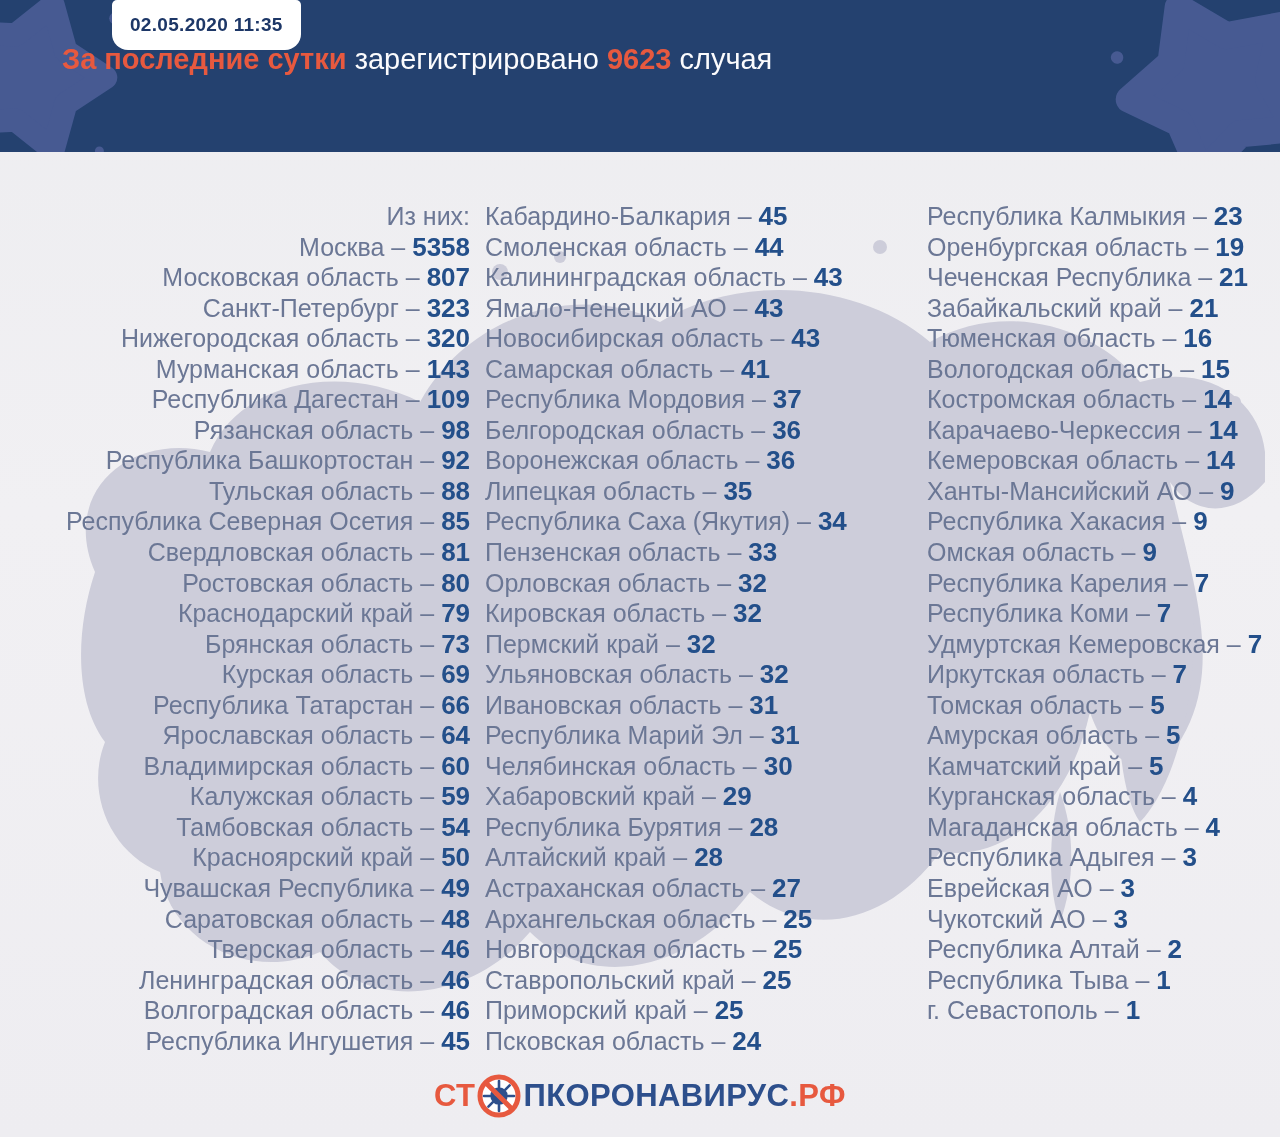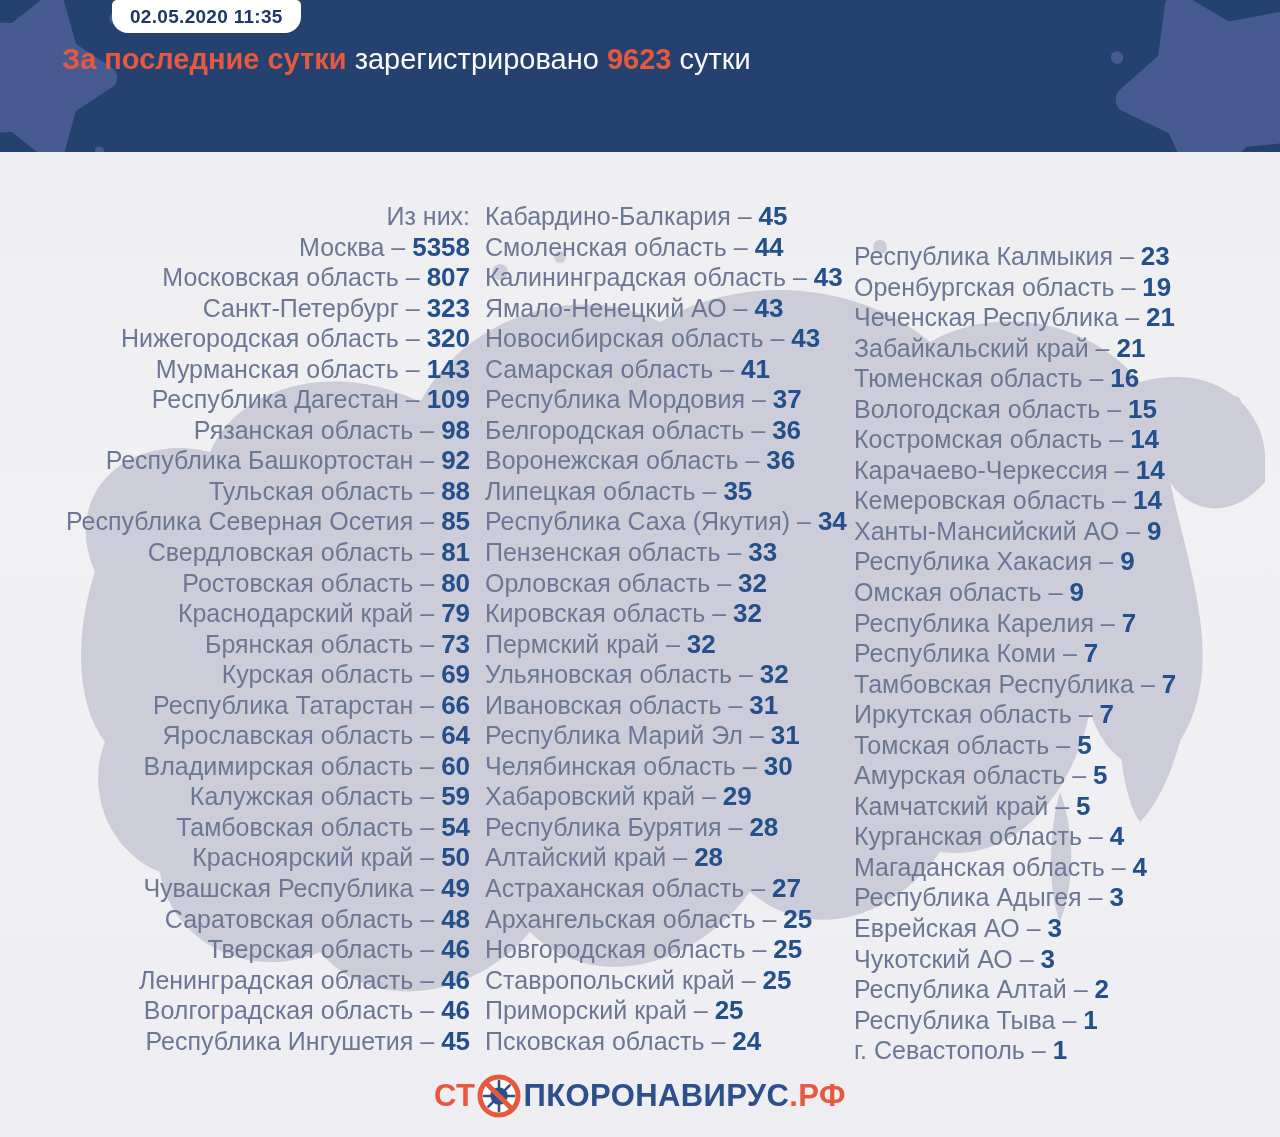--- a/index.html
+++ b/index.html
@@ -7,37 +7,37 @@
   body { font-family:"Liberation Sans", sans-serif; }
   .canvas { position:relative; width:1280px; height:1137px; overflow:hidden;
             background:linear-gradient(180deg,#ededf0 0%,#f1f0f3 45%,#eeedf1 100%); }
 
   
   .header { position:absolute; top:0; left:0; width:1280px; height:152px;
             background:#24416f; overflow:hidden; }
   .splat { position:absolute; pointer-events:none; }
   .splat-left  { left:-78px; top:-30px; width:215px; height:215px; opacity:.92; }
   .splat-right { right:-62px; top:-38px; width:250px; height:250px; transform:rotate(28deg); opacity:.92; }
-  .badge { position:absolute; top:0; left:112px; min-width:178px; height:33px;
+  .badge { position:absolute; top:0; left:112px; min-width:178px; height:50px;
            background:#ffffff; border-radius:5px 5px 16px 16px;
            display:flex; align-items:center; justify-content:center;
            color:#1d3767; font-weight:bold; font-size:19px; letter-spacing:.3px;
            padding:0 18px; }
   .title { position:absolute; left:62px; top:38px; font-size:29px; line-height:43px;
            color:#fbfbfd; font-weight:400; white-space:nowrap; }
   .title .accent { color:#e7593f; font-weight:bold; }
 
   
   .map-svg { position:absolute; left:0; top:152px; width:1280px; height:985px; }
 
   
   .col { position:absolute; top:201px; font-size:25px; line-height:30.55px; white-space:nowrap; }
   .col-0 { left:66px;text-align:right; }
   .col-1 { left:485px; }
-  .col-2 { left:854px;margin-top:40px; }
+  .col-2 { left:927px; }
   .row  { height:30.55px; }
   .rname, .rdash { color:#6b7795; }
   .rnum { color:#234f8a; font-weight:bold; font-size:26px; }
 
   
   .logo { position:absolute; top:1072px; left:0; width:1280px; height:48px;
           display:flex; align-items:center; justify-content:center;
           font-weight:bold; font-size:31px; letter-spacing:.4px; }
   .logo-accent { color:#e7593f; }
   .logo-blue   { color:#2d4f8c; }
@@ -58,21 +58,21 @@
     <svg class="splat splat-right" viewBox="-20 -20 240 240">
       <polygon points="185,100 140.5,129.4 126.3,180.8 84.6,147.6 31.2,150 50,100 31.2,50 84.6,52.4 126.3,19.2 140.5,70.6" fill="#4a5d96" stroke="#4a5d96" stroke-width="26" stroke-linejoin="round"></polygon>
       <circle cx="196" cy="34" r="8" fill="#4a5d96"></circle>
       <circle cx="2" cy="120" r="6" fill="#4a5d96"></circle>
       <circle cx="60" cy="210" r="7" fill="#4a5d96"></circle>
     </svg>
 
     <div class="badge">02.05.2020 11:35</div>
 
     <div class="title">
-      <div><span class="accent">За последние сутки</span><span> зарегистрировано </span><span class="accent">9623</span><span> сутки</span></div>
+      <div><span class="accent">За последние сутки</span><span> зарегистрировано </span><span class="accent">9623</span><span> случая</span></div>
     </div>
   </div>
 
   <svg class="map-svg" viewBox="0 0 1280 985">
     <g fill="#cdcdda">
       <path d="M 95 420
                C 60 340, 130 280, 210 300
                C 240 230, 340 210, 420 250
                C 470 160, 580 130, 660 170
                C 740 120, 860 130, 930 190
@@ -170,21 +170,21 @@
       <div class="row"><span class="rname">Тюменская область</span><span class="rdash"> – </span><span class="rnum">16</span></div>
       <div class="row"><span class="rname">Вологодская область</span><span class="rdash"> – </span><span class="rnum">15</span></div>
       <div class="row"><span class="rname">Костромская область</span><span class="rdash"> – </span><span class="rnum">14</span></div>
       <div class="row"><span class="rname">Карачаево-Черкессия</span><span class="rdash"> – </span><span class="rnum">14</span></div>
       <div class="row"><span class="rname">Кемеровская область</span><span class="rdash"> – </span><span class="rnum">14</span></div>
       <div class="row"><span class="rname">Ханты-Мансийский АО</span><span class="rdash"> – </span><span class="rnum">9</span></div>
       <div class="row"><span class="rname">Республика Хакасия</span><span class="rdash"> – </span><span class="rnum">9</span></div>
       <div class="row"><span class="rname">Омская область</span><span class="rdash"> – </span><span class="rnum">9</span></div>
       <div class="row"><span class="rname">Республика Карелия</span><span class="rdash"> – </span><span class="rnum">7</span></div>
       <div class="row"><span class="rname">Республика Коми</span><span class="rdash"> – </span><span class="rnum">7</span></div>
-      <div class="row"><span class="rname">Тамбовская Республика</span><span class="rdash"> – </span><span class="rnum">7</span></div>
+      <div class="row"><span class="rname">Удмуртская Кемеровская</span><span class="rdash"> – </span><span class="rnum">7</span></div>
       <div class="row"><span class="rname">Иркутская область</span><span class="rdash"> – </span><span class="rnum">7</span></div>
       <div class="row"><span class="rname">Томская область</span><span class="rdash"> – </span><span class="rnum">5</span></div>
       <div class="row"><span class="rname">Амурская область</span><span class="rdash"> – </span><span class="rnum">5</span></div>
       <div class="row"><span class="rname">Камчатский край</span><span class="rdash"> – </span><span class="rnum">5</span></div>
       <div class="row"><span class="rname">Курганская область</span><span class="rdash"> – </span><span class="rnum">4</span></div>
       <div class="row"><span class="rname">Магаданская область</span><span class="rdash"> – </span><span class="rnum">4</span></div>
       <div class="row"><span class="rname">Республика Адыгея</span><span class="rdash"> – </span><span class="rnum">3</span></div>
       <div class="row"><span class="rname">Еврейская АО</span><span class="rdash"> – </span><span class="rnum">3</span></div>
       <div class="row"><span class="rname">Чукотский АО</span><span class="rdash"> – </span><span class="rnum">3</span></div>
       <div class="row"><span class="rname">Республика Алтай</span><span class="rdash"> – </span><span class="rnum">2</span></div>

